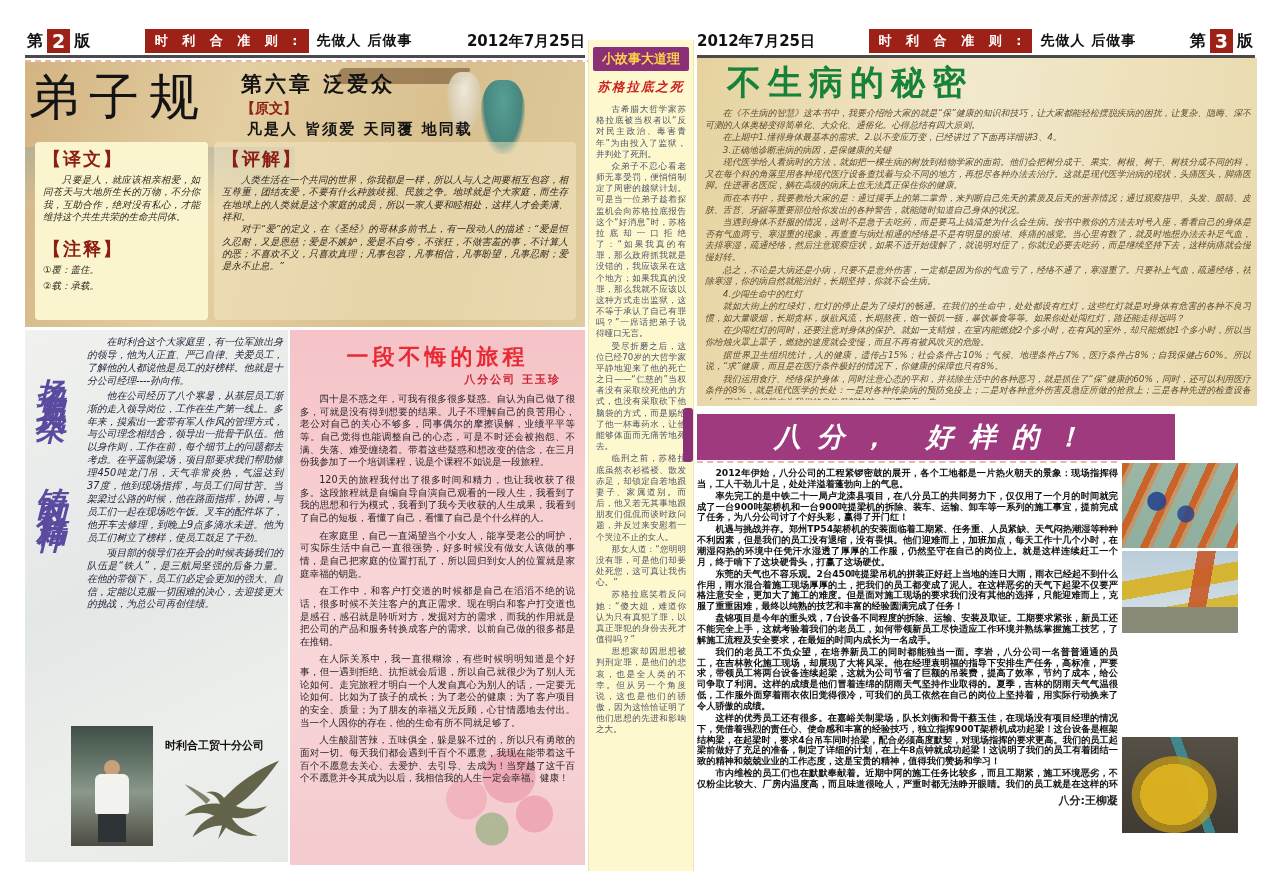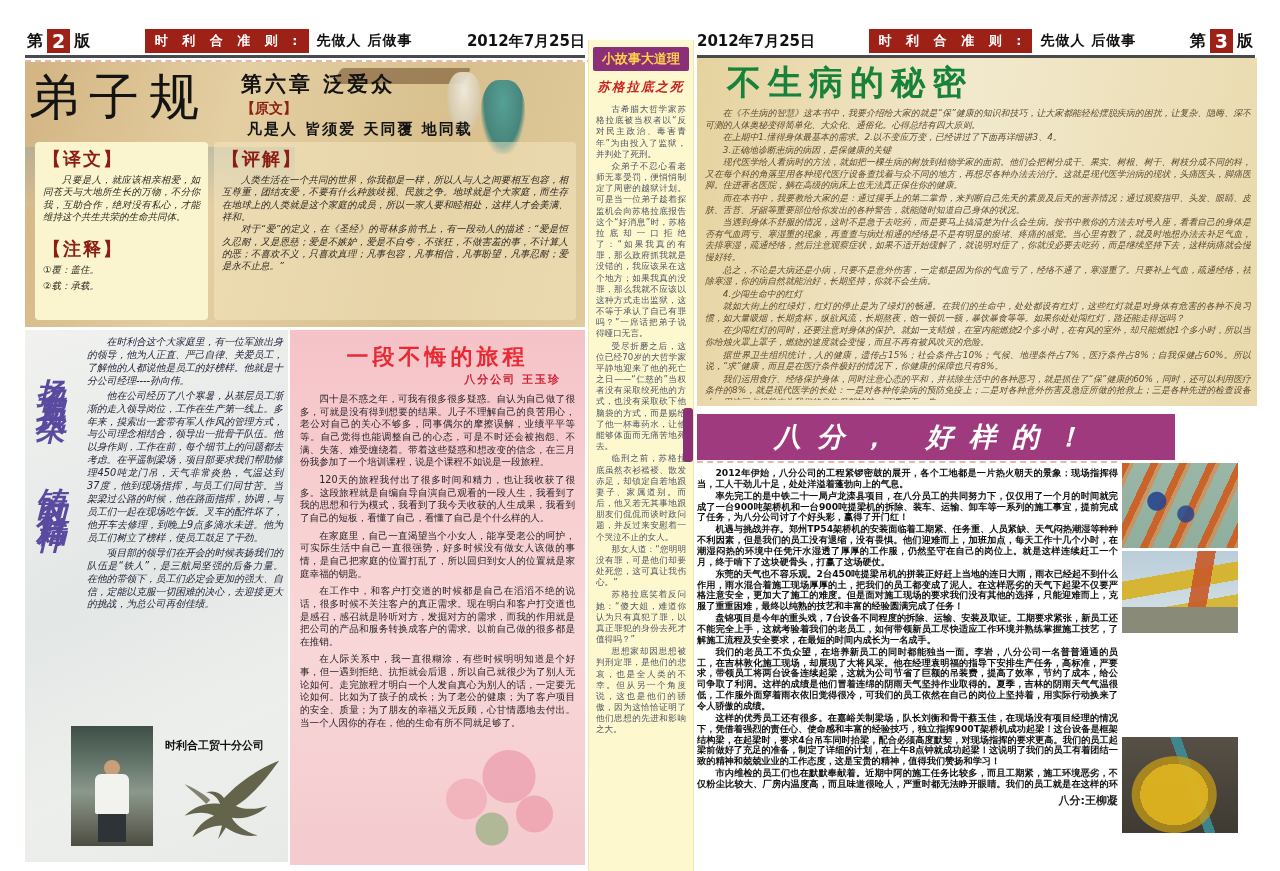--- a/index.html
+++ b/index.html
@@ -213,20 +213,21 @@
   <section class="journey">
     <div class="flower"></div>
     <h2 class="j-title">一段不悔的旅程</h2>
     <div class="j-byline">八分公司 王玉珍</div>
     <div class="j-body">
         <p>四十是不惑之年，可我有很多很多疑惑。自认为自己做了很多，可就是没有得到想要的结果。儿子不理解自己的良苦用心，老公对自己的关心不够多，同事偶尔的摩擦误解，业绩平平等等。自己觉得也能调整自己的心态，可是不时还会被抱怨、不满、失落、难受缠绕着。带着这些疑惑和想改变的信念，在三月份我参加了一个培训课程，说是个课程不如说是一段旅程。</p>
         <p>120天的旅程我付出了很多时间和精力，也让我收获了很多。这段旅程就是自编自导自演自己观看的一段人生，我看到了我的思想和行为模式，我看到了我今天收获的人生成果，我看到了自己的短板，看懂了自己，看懂了自己是个什么样的人。</p>
         <p>在家庭里，自己一直渴望当个小女人，能享受老公的呵护，可实际生活中自己一直很强势，好多时候没有做女人该做的事情，是自己把家庭的位置打乱了，所以回归到女人的位置就是家庭幸福的钥匙。</p>
         <p>在工作中，和客户打交道的时候都是自己在滔滔不绝的说话，很多时候不关注客户的真正需求。现在明白和客户打交道也是感召，感召就是聆听对方，发掘对方的需求，而我的作用就是把公司的产品和服务转换成客户的需求。以前自己做的很多都是在推销。</p>
         <p>在人际关系中，我一直很糊涂，有些时候明明知道是个好事，但一遇到拒绝、抗拒就会后退，所以自己就很少为了别人无论如何。走完旅程才明白一个人发自真心为别人的话，一定要无论如何。比如为了孩子的成长；为了老公的健康；为了客户项目的安全、质量；为了朋友的幸福义无反顾，心甘情愿地去付出。当一个人因你的存在，他的生命有所不同就足够了。</p>
+        <p>人生酸甜苦辣，五味俱全，躲是躲不过的，所以只有勇敢的面对一切。每天我们都会遇到千百个不愿意，我现在能带着这千百个不愿意去关心、去爱护、去引导、去成为！当穿越了这千百个不愿意并令其成为以后，我相信我的人生一定会幸福、健康！</p>
       </div>
   </section>
 
   <aside class="storycol">
     <div class="s-header">小故事大道理</div>
     <div class="s-title">苏格拉底之死</div>
     <div class="s-body">
         <p>古希腊大哲学家苏格拉底被当权者以“反对民主政治、毒害青年”为由投入了监狱，并判处了死刑。</p>
         <p>众弟子不忍心看老师无辜受罚，便悄悄制定了周密的越狱计划。可是当一位弟子趁着探监机会向苏格拉底报告这个“好消息”时，苏格拉底却一口拒绝了：“如果我真的有罪，那么政府抓我就是没错的，我应该呆在这个地方；如果我真的没罪，那么我就不应该以这种方式走出监狱，这不等于承认了自己有罪吗？”一席话把弟子说得哑口无言。</p>
         <p>受尽折磨之后，这位已经70岁的大哲学家平静地迎来了他的死亡之日——“仁慈的”当权者没有采取绞死他的方式，也没有采取砍下他脑袋的方式，而是赐给了他一杯毒药水，让他能够体面而无痛苦地死去。</p>

